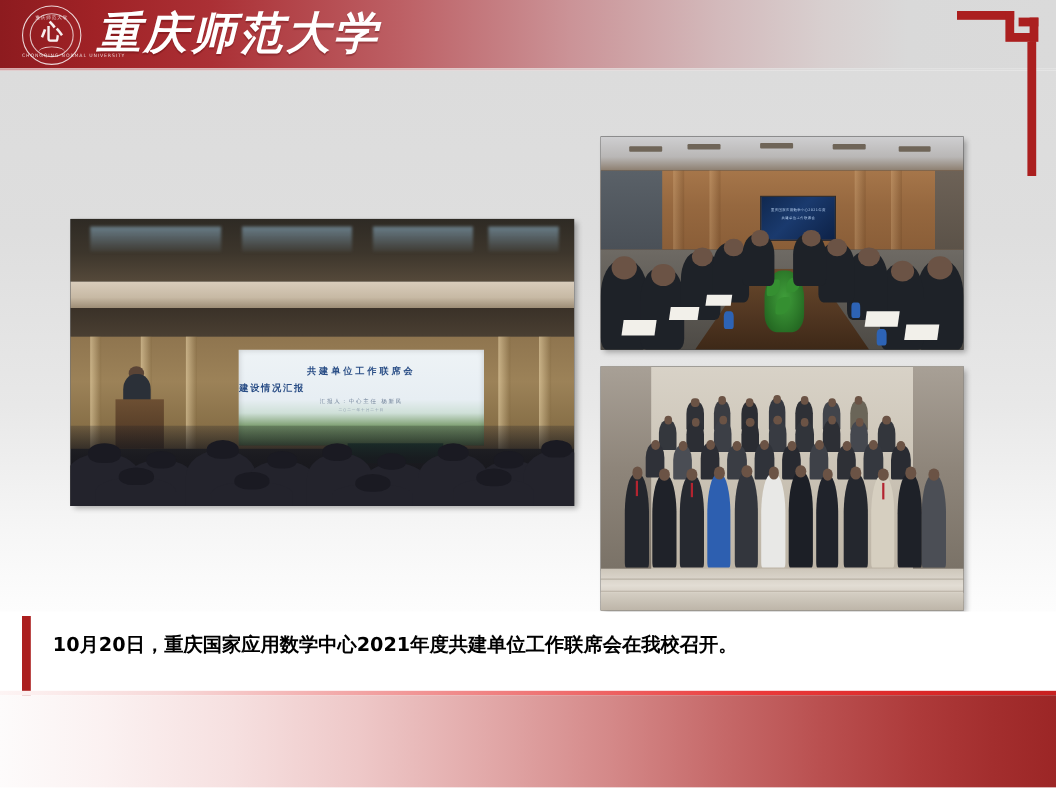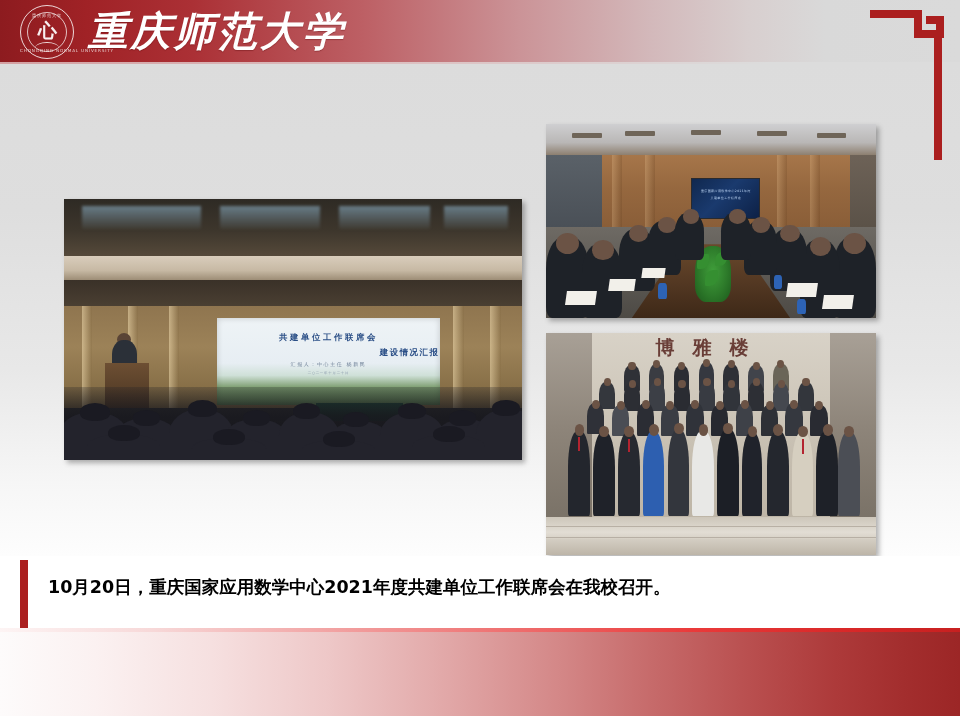--- a/index.html
+++ b/index.html
@@ -202,21 +202,21 @@
     box-shadow: inset 0 0 6px rgba(0,0,0,0.18);
   }
   .hall-screen-t1 {
     position: absolute; left: 0; top: 16%; width: 100%;
     text-align: center; font-size: 8.4px; letter-spacing: 2.6px;
     color: #2a4e86; font-weight: bold; white-space: nowrap;
     font-family: "DejaVu Sans", sans-serif;
   }
   .hall-screen-t2 {
     position: absolute; left: 0; top: 33%; width: 100%;
-    text-align: right; font-size: 8.4px; letter-spacing: 1.6px;
+    text-align: left; font-size: 8.4px; letter-spacing: 1.6px;
     color: #2a4e86; font-weight: bold; white-space: nowrap;
     font-family: "DejaVu Sans", sans-serif;
   }
   .hall-screen-t3 {
     position: absolute; left: 0; top: 50%; width: 100%;
     text-align: center; font-size: 5px; letter-spacing: 1.6px;
     color: #6d7f96; white-space: nowrap;
     font-family: "DejaVu Sans", sans-serif;
   }
   .hall-screen-t4 {
@@ -583,21 +583,20 @@
     <div class="paper" style="left:84%; top:88%; width:9%; height:7%;"></div>
     <div class="bottle" style="left:34%; top:82%; width:2.6%; height:8%;"></div>
     <div class="bottle" style="left:69%; top:78%; width:2.4%; height:7%;"></div>
     <div class="bottle" style="left:76%; top:90%; width:2.8%; height:8%;"></div>
   </div>
 
   <div class="photo photo-group">
     <div class="grp-wallbg"></div>
     <div class="grp-pillar" style="left:0%;  width:14%;"></div>
     <div class="grp-pillar" style="left:86%; width:14%;"></div>
-    <div class="grp-banner">博雅楼</div>
 
     <div class="grp-stairs">
       <div class="grp-step" style="top:24%;"></div>
       <div class="grp-step" style="top:52%;"></div>
       <div class="grp-step" style="top:78%;"></div>
     </div>
 
     <div class="grp-crowd">
 
       <div class="person" style="left:22%; top:2%;  width:5%; height:16%; background:#2f3137;"></div>

